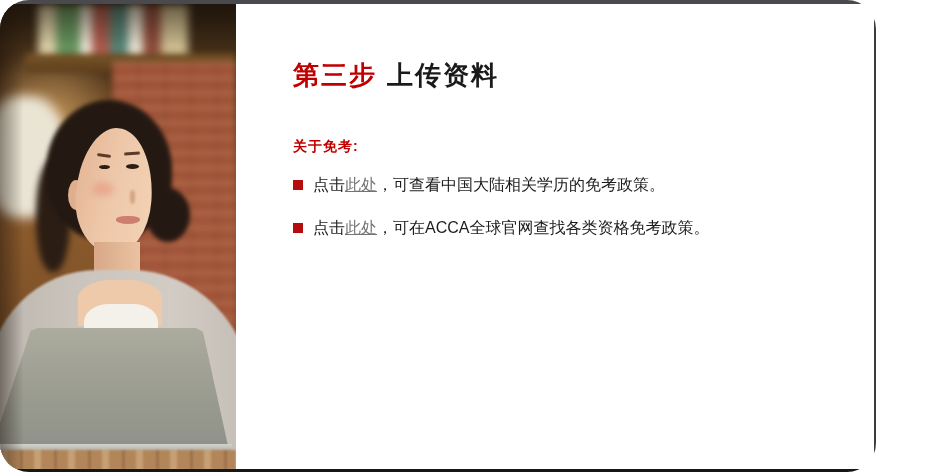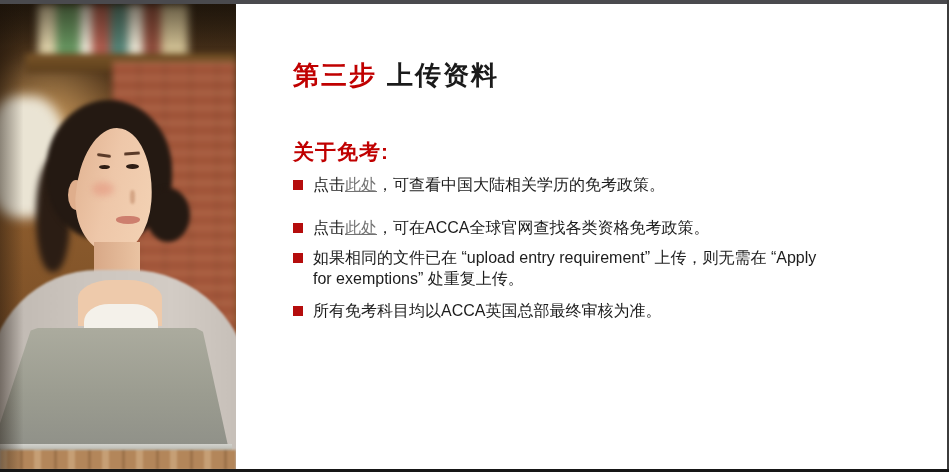--- a/index.html
+++ b/index.html
@@ -1,21 +1,21 @@
 <!DOCTYPE html>
 <html><head>
 <meta charset="utf-8">
 <style>
   * { margin:0; padding:0; box-sizing:border-box; }
   html,body { background:#ffffff; }
   body { font-family:"Liberation Sans","DejaVu Sans",sans-serif; }
 
   .slide {
-    position:relative; width:949px; height:472px;
-    background:#ffffff; overflow:hidden;
+    position:relative; width:876px; height:472px;
+    background:#ffffff; overflow:hidden;border-radius:29px;
   }
   .top-bar    { position:absolute; left:0; top:0; width:100%; height:4px; background:#4a4a4e; z-index:30; }
   .bottom-bar { position:absolute; left:0; bottom:0; width:100%; height:3px; background:#161616; z-index:30; }
   .right-edge { position:absolute; right:0; top:0; width:2px; height:100%; background:#3c3c3c; z-index:30; }
 
   
   .photo {
     position:absolute; left:0; top:4px; width:236px; height:465px;
     overflow:hidden; background:#6b4420;
   }
@@ -71,21 +71,21 @@
                linear-gradient(180deg, rgba(20,13,6,.55) 0%, rgba(20,13,6,0) 9%); }
 
   
   .content { position:absolute; left:236px; top:4px; right:2px; bottom:3px; background:#fff; }
 
   .page-title { position:absolute; left:57px; top:54px;
     font-size:26px; font-weight:bold; letter-spacing:2px; white-space:nowrap; color:#1a1a1a; }
   .page-title .step { color:#c00000; margin-right:10px; }
 
   .section-heading { position:absolute; left:57px; top:134px;
-    font-size:21px; font-weight:bold; letter-spacing:1px; color:#c00000; }
+    font-size:14px; font-weight:bold; letter-spacing:1px; color:#c00000; }
 
   .bullet-row { position:absolute; left:57px; display:flex; align-items:flex-start; }
   .bullet-row.b1 { top:170px; }
   .bullet-row.b2 { top:205px;margin-top:8px; }
   .bullet-row.b3 { top:243px; }
   .bullet-row.b4 { top:296px; }
   .bullet-square { flex:0 0 auto; width:10px; height:10px; background:#b50d0d; margin-top:6px; margin-right:10px; }
   .bullet-text { font-size:16px; line-height:21px; color:#1c1c1c; max-width:520px; }
   .link { color:#737373; text-decoration:underline; cursor:pointer; }
 </style>
@@ -135,27 +135,19 @@
     <div class="bullet-row b1">
       <span class="bullet-square"></span>
       <span class="bullet-text"><span>点击</span><a class="link">此处</a><span>，可查看中国大陆相关学历的免考政策。</span></span>
     </div>
 
     <div class="bullet-row b2">
       <span class="bullet-square"></span>
       <span class="bullet-text"><span>点击</span><a class="link">此处</a><span>，可在ACCA全球官网查找各类资格免考政策。</span></span>
     </div>
 
-    <div class="bullet-row b3">
-      <span class="bullet-square"></span>
-      <span class="bullet-text">如果相同的文件已在 “upload entry requirement” 上传，则无需在 “Apply for exemptions” 处重复上传。</span>
-    </div>
 
-    <div class="bullet-row b4">
-      <span class="bullet-square"></span>
-      <span class="bullet-text">所有免考科目均以ACCA英国总部最终审核为准。</span>
-    </div>
 
   </div>
 
   <div class="right-edge"></div>
   <div class="bottom-bar"></div>
 </div>
 
 </body></html>

